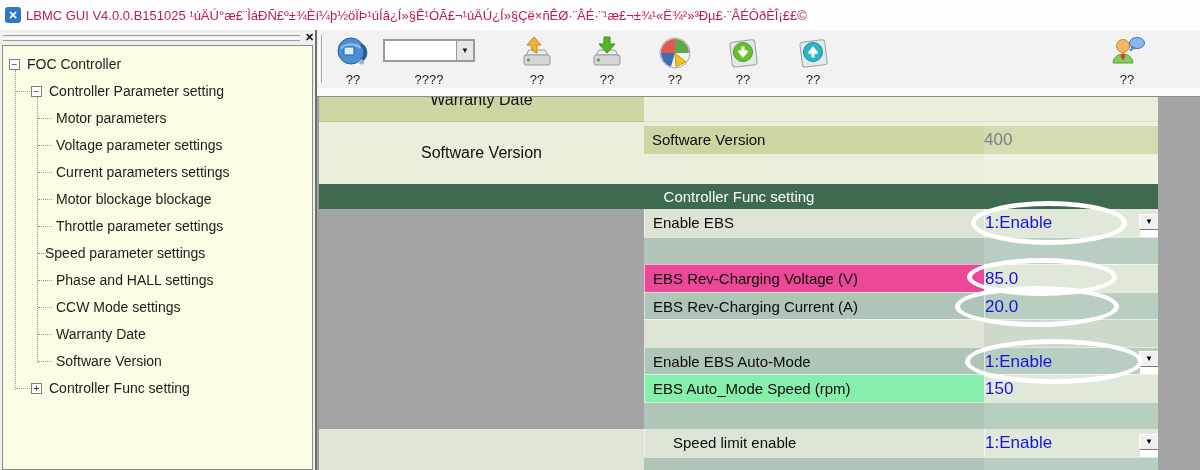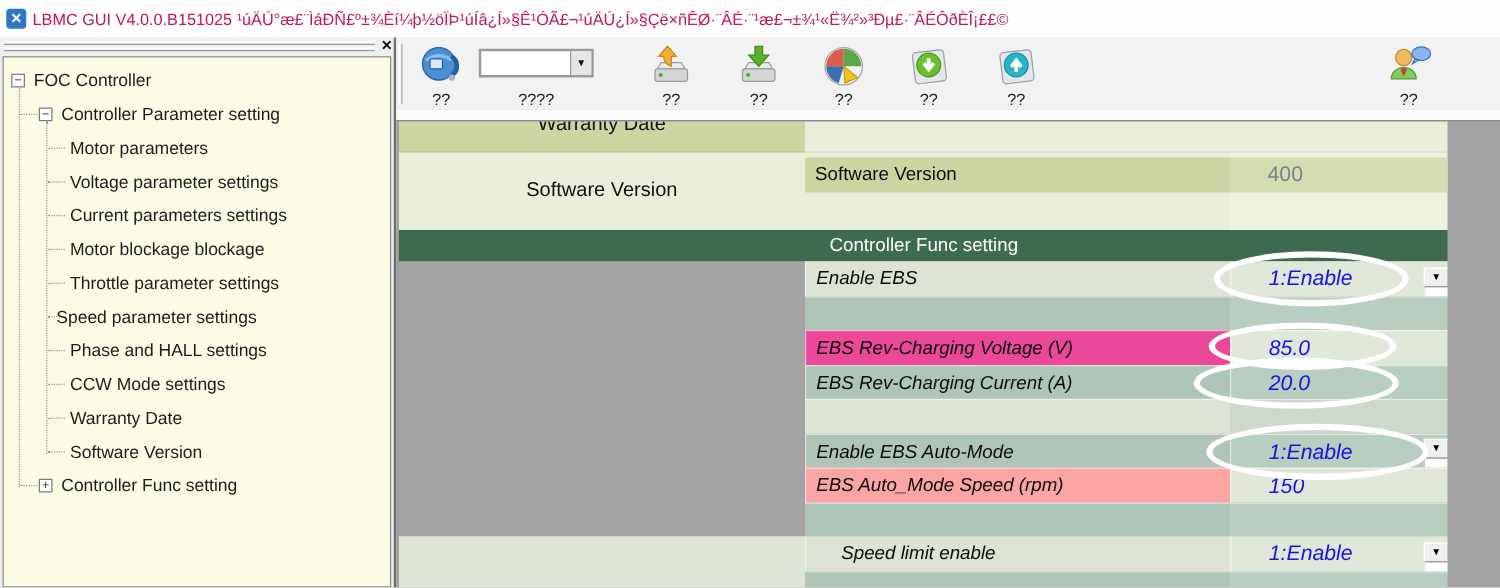--- a/index.html
+++ b/index.html
@@ -47,25 +47,25 @@
   .white-strip { position:absolute; left:0; top:58px; width:100%; height:8px; background:#fbfbfb; }
   .content { position:absolute; left:0; top:66px; width:885px; height:374px; background:#a4a4a4;
              border-top:1px solid #8c8c8c; overflow:hidden; }
 
   
   .ptable { position:absolute; left:1px; top:0; width:840px; height:374px; border-left:1px solid #9a9a9a; overflow:hidden; }
   .cell { position:absolute; overflow:hidden; }
   .gcell { text-align:center; font-size:16px; color:#101010;
            display:flex; align-items:center; justify-content:center; }
   .plabel { font-size:15px; color:#0b0b0b; padding-left:8px; line-height:27px; }
-  .pvalue { font-size:17px; color:#1414dc; padding-left:30px; line-height:27px; }
+  .pvalue { font-size:17px; color:#1414dc; line-height:27px; }
   .band { position:absolute; left:0; width:840px; background:#3e6a50; color:#fff; font-size:15px;
           text-align:center; }
   .rowline { border-top:1px solid rgba(255,255,255,0.55); }
-  .vline { border-left:1px solid rgba(255,255,255,0.55);font-style:italic; }
+  .vline { border-left:1px solid rgba(255,255,255,0.55); }
   .dd-btn { position:absolute; width:20px; height:16px; background:#f0f0f0; border:1px solid #7c7c7c;
             border-top-color:#fff; border-left-color:#fff; font-size:8px; line-height:14px; text-align:center;
             color:#000; cursor:default; }
   .dd-white { position:absolute; width:18px; height:7px; background:#fff; }
 
   .ann { position:absolute; border:5px solid #ffffff; border-radius:50%; pointer-events:none; }
 </style>
 </head>
 <body>
 
@@ -263,21 +263,21 @@
         <div class="cell pvalue rowline vline" style="left:665px; top:194.5px; width:175px; height:27.5px; background:#b8cec1;">20.0</div>
 
         <div class="cell rowline" style="left:325px; top:222px; width:340px; height:27.5px; background:#dde4d6;"></div>
         <div class="cell rowline" style="left:665px; top:222px; width:175px; height:27.5px; background:#cdd9cb;"></div>
 
         <div class="cell plabel rowline vline" style="left:325px; top:249.5px; width:340px; height:27.5px; background:#aec5b7;">Enable EBS Auto-Mode</div>
         <div class="cell pvalue rowline vline" style="left:665px; top:249.5px; width:175px; height:27.5px; background:#b8cec1;">1:Enable</div>
         <div class="dd-btn" style="left:820px; top:254px;">▼</div>
         <div class="dd-white" style="left:821px; top:270px;"></div>
 
-        <div class="cell plabel rowline vline" style="left:325px; top:277px; width:340px; height:39px; background:#fca5a5;">EBS Auto_Mode Speed (rpm)</div>
+        <div class="cell plabel rowline vline" style="left:325px; top:277px; width:340px; height:39px; background:#86efac;">EBS Auto_Mode Speed (rpm)</div>
         <div class="cell pvalue rowline vline" style="left:665px; top:277px; width:175px; height:27.5px; background:#e0e8da;">150</div>
 
         <div class="cell rowline" style="left:325px; top:304.5px; width:340px; height:27.5px; background:#aec5b7;"></div>
         <div class="cell rowline" style="left:665px; top:304.5px; width:175px; height:27.5px; background:#b8cec1;"></div>
 
         <div class="cell" style="left:0; top:332px; width:325px; height:42px; background:#dfe6d8;"></div>
 
         <div class="cell plabel vline" style="left:325px; top:332px; width:340px; height:27.5px; background:#dde4d6;padding-left:28px;">Speed limit enable</div>
         <div class="cell pvalue vline" style="left:665px; top:332px; width:175px; height:27.5px; background:#e0e8da;">1:Enable</div>
         <div class="dd-btn" style="left:820px; top:337px;">▼</div>

